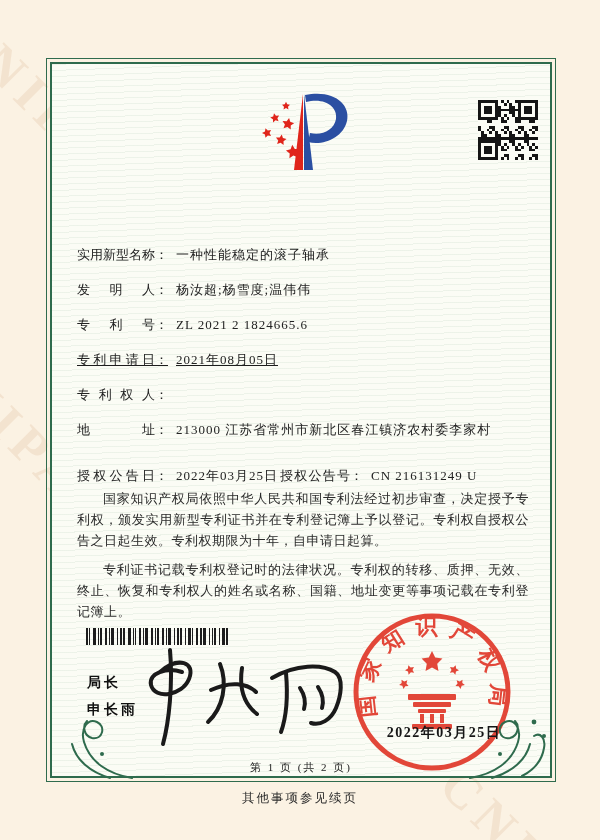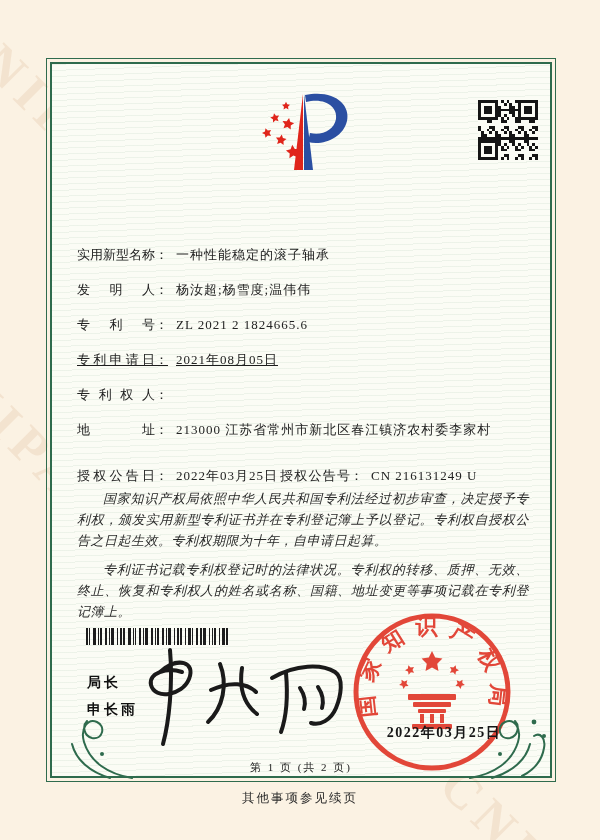--- a/index.html
+++ b/index.html
@@ -12,21 +12,21 @@
   .logo{position:absolute;left:203px;top:24px;width:100px;height:82px;}
   .qr{position:absolute;left:426px;top:36px;width:60px;height:60px;display:grid;grid-template-columns:repeat(21,1fr);grid-template-rows:repeat(21,1fr);background:#fbfcf5;}
   .qr div{background:transparent;}
   .qr div.f{background:#151515;}
   .title{position:absolute;left:0;top:112px;width:100%;text-align:center;font-size:30px;font-weight:bold;letter-spacing:7px;color:#151515;}
   .row{position:absolute;left:25px;width:460px;font-size:13px;display:flex;align-items:baseline;}
   .lab{display:inline-block;width:78px;text-align:justify;text-align-last:justify;font-weight:normal;color:#222;}
   .colon{margin-right:8px;color:#222;}
   .val{letter-spacing:1px;color:#222;}
   .pair2{position:absolute;left:203px;top:0;display:flex;align-items:baseline;}
-  .paras{position:absolute;left:25px;top:424px;width:452px;font-size:13px;line-height:21px;color:#2a2a2a;text-align:justify;font-style:italic;}
+  .paras{position:absolute;left:25px;top:424px;width:452px;font-size:13px;line-height:21px;color:#2a2a2a;text-align:justify;}
   .paras p{margin:0 0 8px 0;text-indent:2em;letter-spacing:0.5px;}
   .barcode{position:absolute;left:34px;top:564px;height:17px;display:flex;align-items:stretch;}
   .barcode i{display:block;background:#1d1d1d;}
   .barcode s{display:block;background:transparent;}
   .director{position:absolute;left:35px;top:610px;font-size:14px;font-weight:bold;letter-spacing:3px;color:#111;}
   .director div{margin-bottom:9px;}
   .sig{position:absolute;left:68px;top:578px;width:240px;height:115px;}
   .seal{position:absolute;left:298px;top:546px;width:164px;height:164px;}
   .sealdate{position:absolute;left:312px;top:660px;width:160px;text-align:center;font-size:14px;font-weight:bold;letter-spacing:1.5px;color:#161616;z-index:3;}
   .pageno{position:absolute;left:0;top:696px;width:100%;text-align:center;font-size:11px;letter-spacing:2px;color:#222;}

